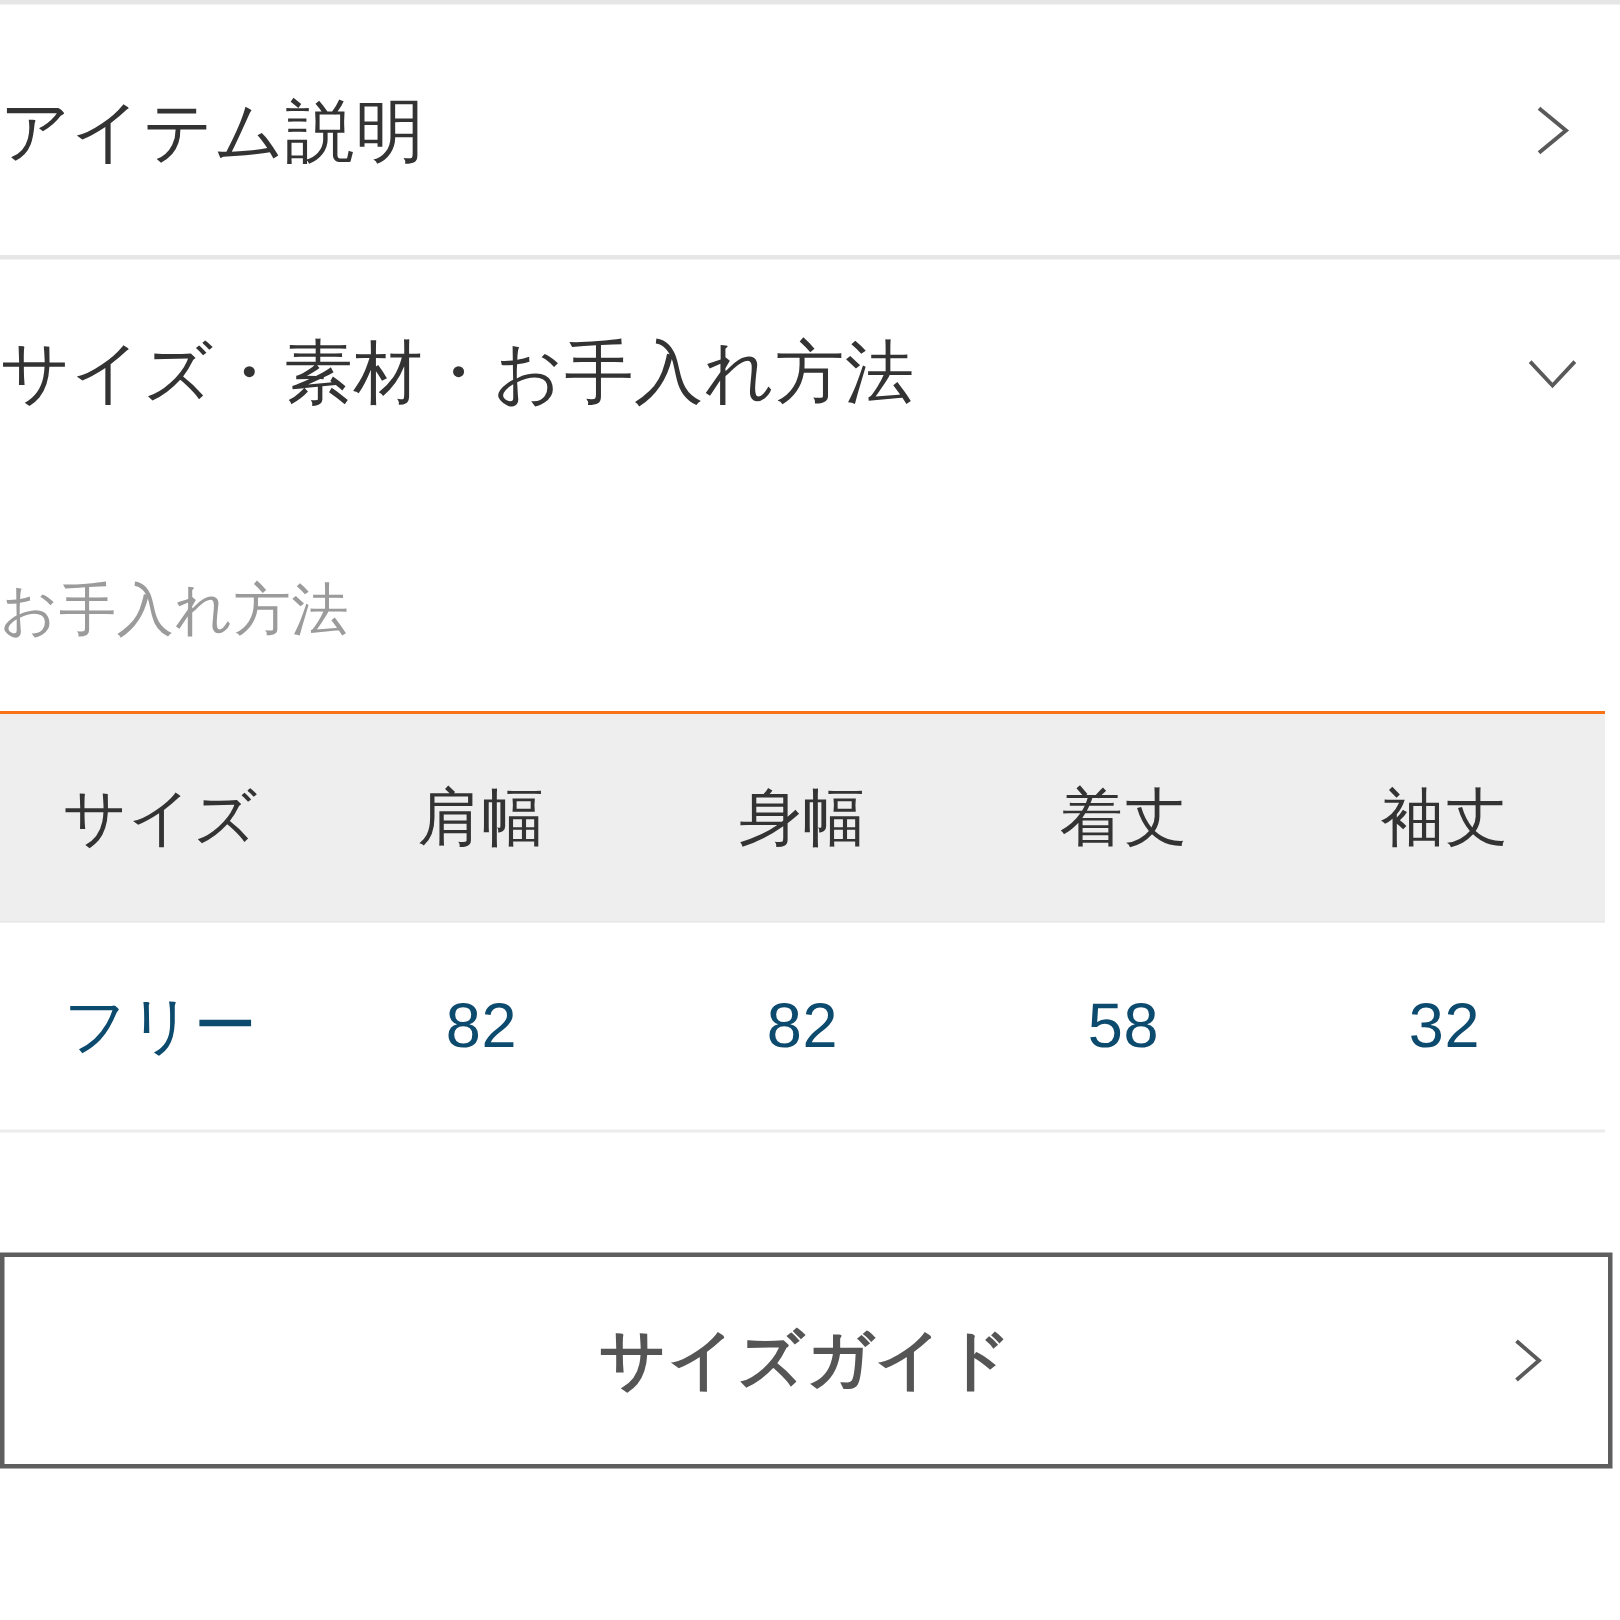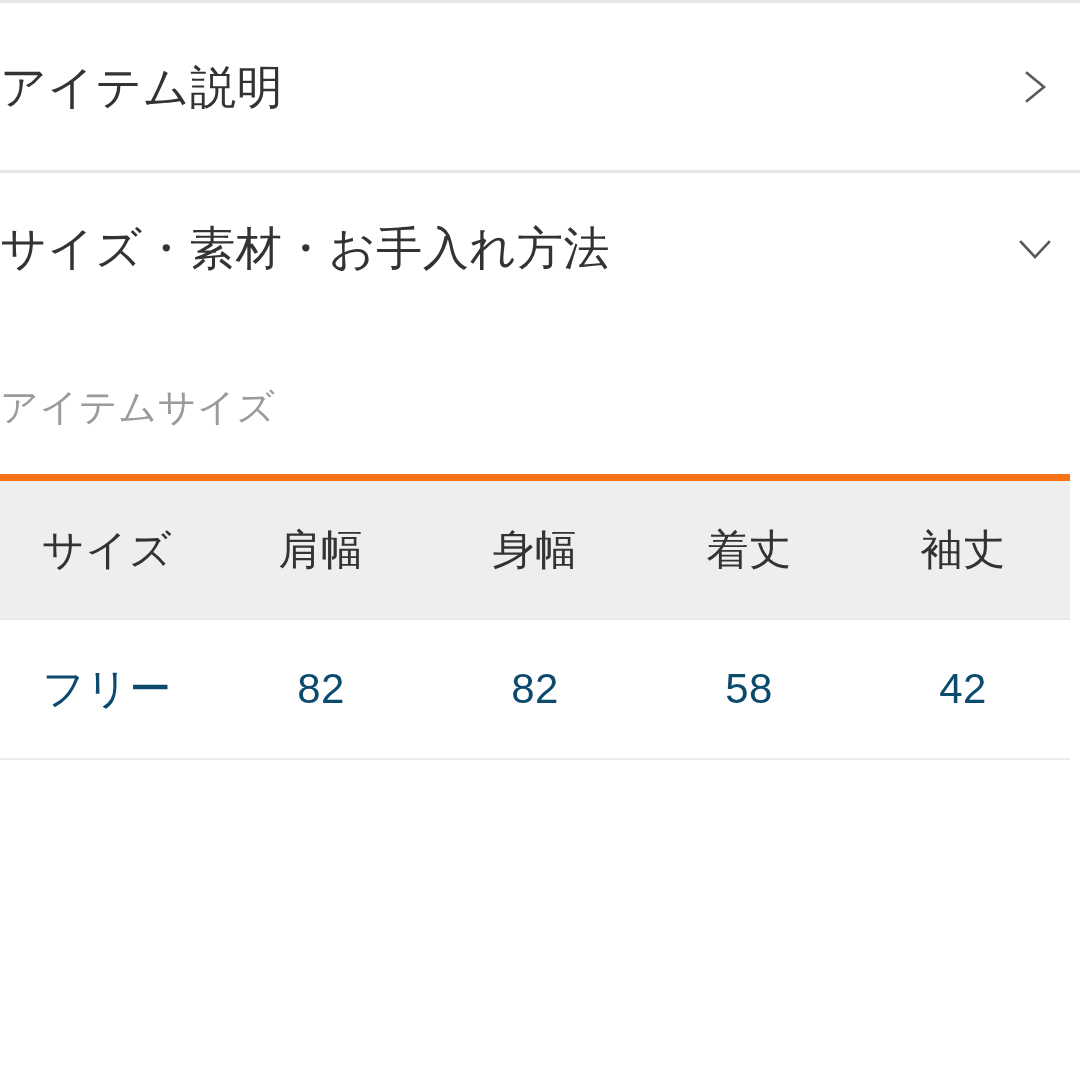--- a/index.html
+++ b/index.html
@@ -89,21 +89,21 @@
     padding: 0;
     height: 138px;
     vertical-align: middle;
     font-size: 42px;
     letter-spacing: 0.5px;
     white-space: nowrap;
   }
   .size-table thead th {
     background: #eeeeee;
     color: #333333;
-    border-top: 7px solid #f97316;
+    border-top: 2px solid #f97316;
     border-bottom: 1px solid #e6e6e6;
   }
   .size-table tbody td {
     background: #ffffff;
     color: #0c4a6e;
     border-bottom: 2px solid #ececec;
   }
 
   
   .guide-wrap {
@@ -177,38 +177,48 @@
     <div class="accordion-title">サイズ・素材・お手入れ方法</div>
     <span class="accordion-chevron">
       <svg viewBox="0 0 46 46" width="46" height="46" aria-hidden="true">
         <polyline class="chev-stroke" points="9,17 23,32 37,17" style="stroke-width:2.6"></polyline>
       </svg>
     </span>
   </div>
 
   <div class="panel">
 
-    <div class="panel-label">アイテムサイズ</div>
+    <div class="panel-label">お手入れ方法</div>
 
     <table class="size-table">
       <thead>
         <tr>
           <th>サイズ</th>
           <th>肩幅</th>
           <th>身幅</th>
           <th>着丈</th>
           <th>袖丈</th>
         </tr>
       </thead>
       <tbody>
         <tr>
           <td>フリー</td>
           <td>82</td>
           <td>82</td>
           <td>58</td>
-          <td>42</td>
+          <td>32</td>
         </tr>
       </tbody>
     </table>
 
+    <div class="guide-wrap" style="padding-left:0;padding-right:0;">
+      <button class="size-guide-button">
+        <span class="size-guide-label">サイズガイド</span>
+        <span class="size-guide-chevron">
+          <svg viewBox="0 0 40 40" width="40" height="40" aria-hidden="true">
+            <polyline class="chev-stroke-thin" points="13,7 28,20 13,33" style="stroke-width:2.6"></polyline>
+          </svg>
+        </span>
+      </button>
+    </div>
 
   </div>
 </div>
 
 </body></html>

